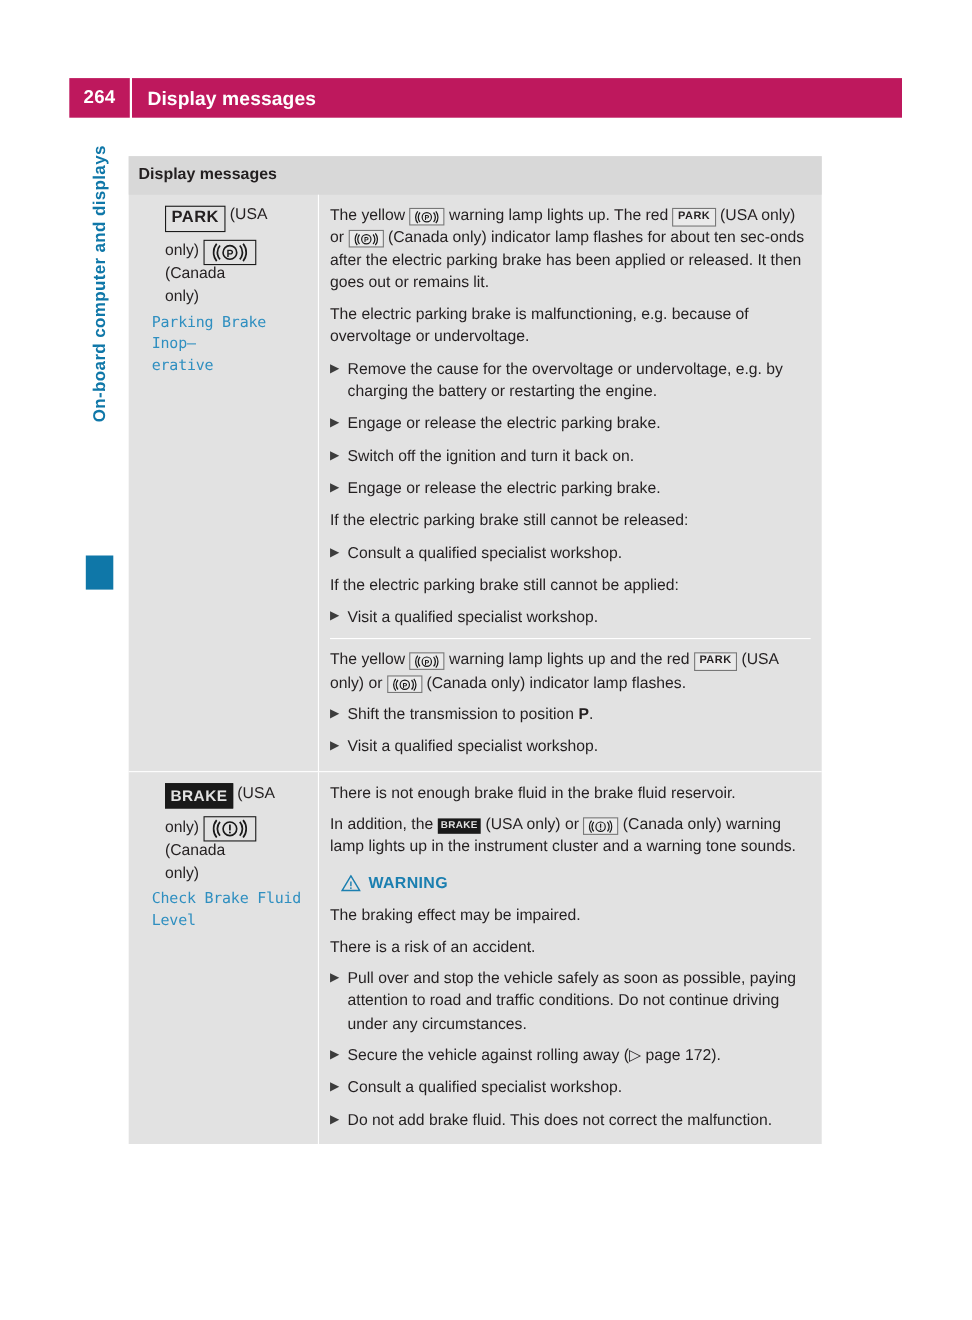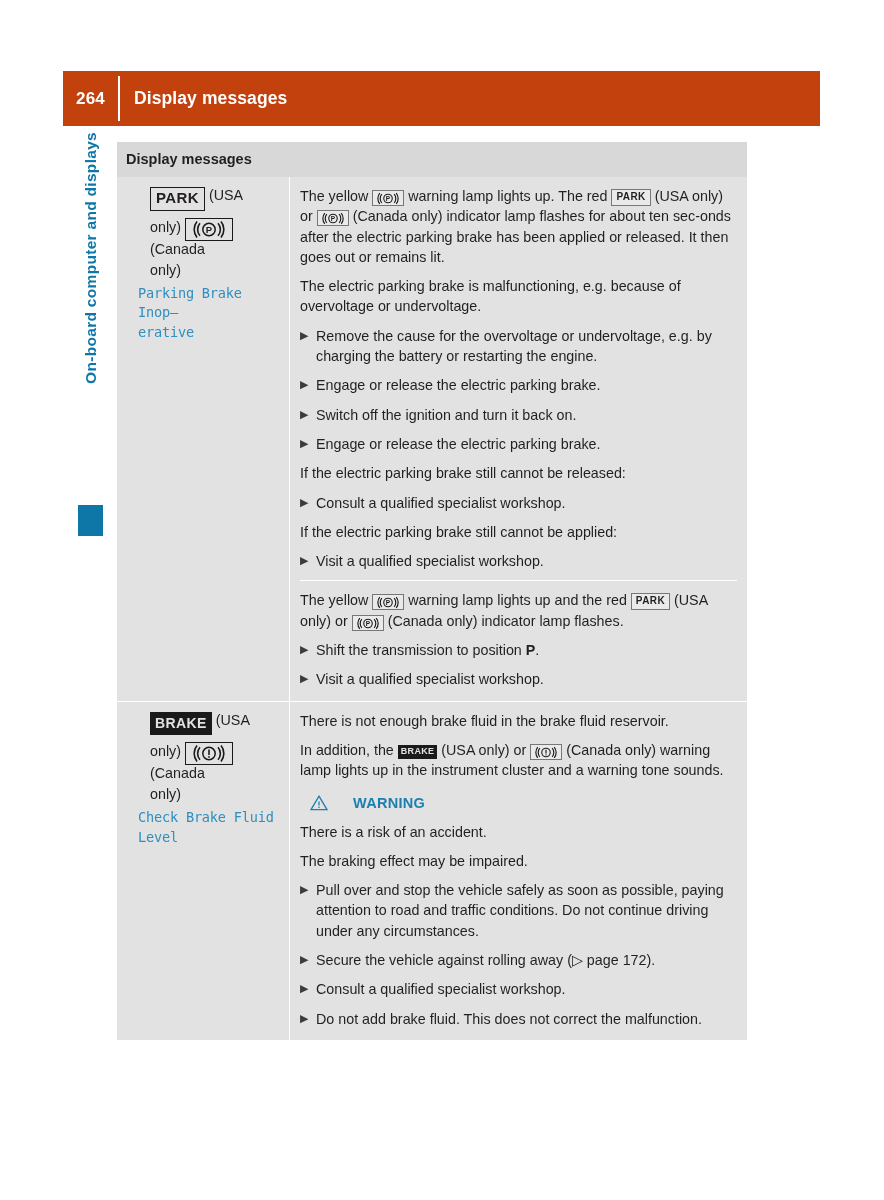--- a/index.html
+++ b/index.html
@@ -15,22 +15,22 @@
     position: relative;
     overflow: hidden;
   }
 
   
   .header-bar {
     position: absolute;
     left: 63px;
     top: 71px;
     width: 757px;
-    height: 55px;
-    background: #c2410c;
+    height: 36px;
+    background: #be185d;
     display: flex;
     align-items: center;
   }
   .page-number {
     width: 55px;
     flex: 0 0 55px;
     text-align: center;
     color: #ffffff;
     font-size: 17px;
     font-weight: bold;
@@ -157,21 +157,21 @@
 
   .small-note {
     font-size: 14.3px;
     margin-left: 24px;
   }
 
   
   .warn-head {
     display: flex;
     align-items: center;
-    gap: 25px;
+    gap: 7px;
     margin: 14px 0 11px 10px;
   }
   .warn-head .wtxt {
     color: #1b7fb0;
     font-weight: bold;
     font-size: 14.5px;
     letter-spacing: 0.3px;
   }
 
   
@@ -395,22 +395,22 @@
 
         <div class="warn-head">
           <svg width="18" height="16" viewBox="0 0 18 16">
             <path d="M9 1.2 L17 14.6 L1 14.6 Z" fill="none" stroke="#1b7fb0" stroke-width="1.3"></path>
             <line x1="9" y1="6.4" x2="9" y2="10.6" stroke="#1b7fb0" stroke-width="1.3"></line>
             <circle cx="9" cy="12.3" r="0.8" fill="#1b7fb0"></circle>
           </svg>
           <span class="wtxt">WARNING</span>
         </div>
 
+        <p class="t">The braking effect may be impaired.</p>
         <p class="t">There is a risk of an accident.</p>
-        <p class="t">The braking effect may be impaired.</p>
 
         <div class="bullet">
           <span class="tri">▶</span>
           <span class="btext">Pull over and stop the vehicle safely as soon as possible, paying attention to road and traffic conditions. Do not continue driving under any circumstances.</span>
         </div>
         <div class="bullet">
           <span class="tri">▶</span>
           <span class="btext">Secure the vehicle against rolling away (▷ page 172).</span>
         </div>
         <div class="bullet">

